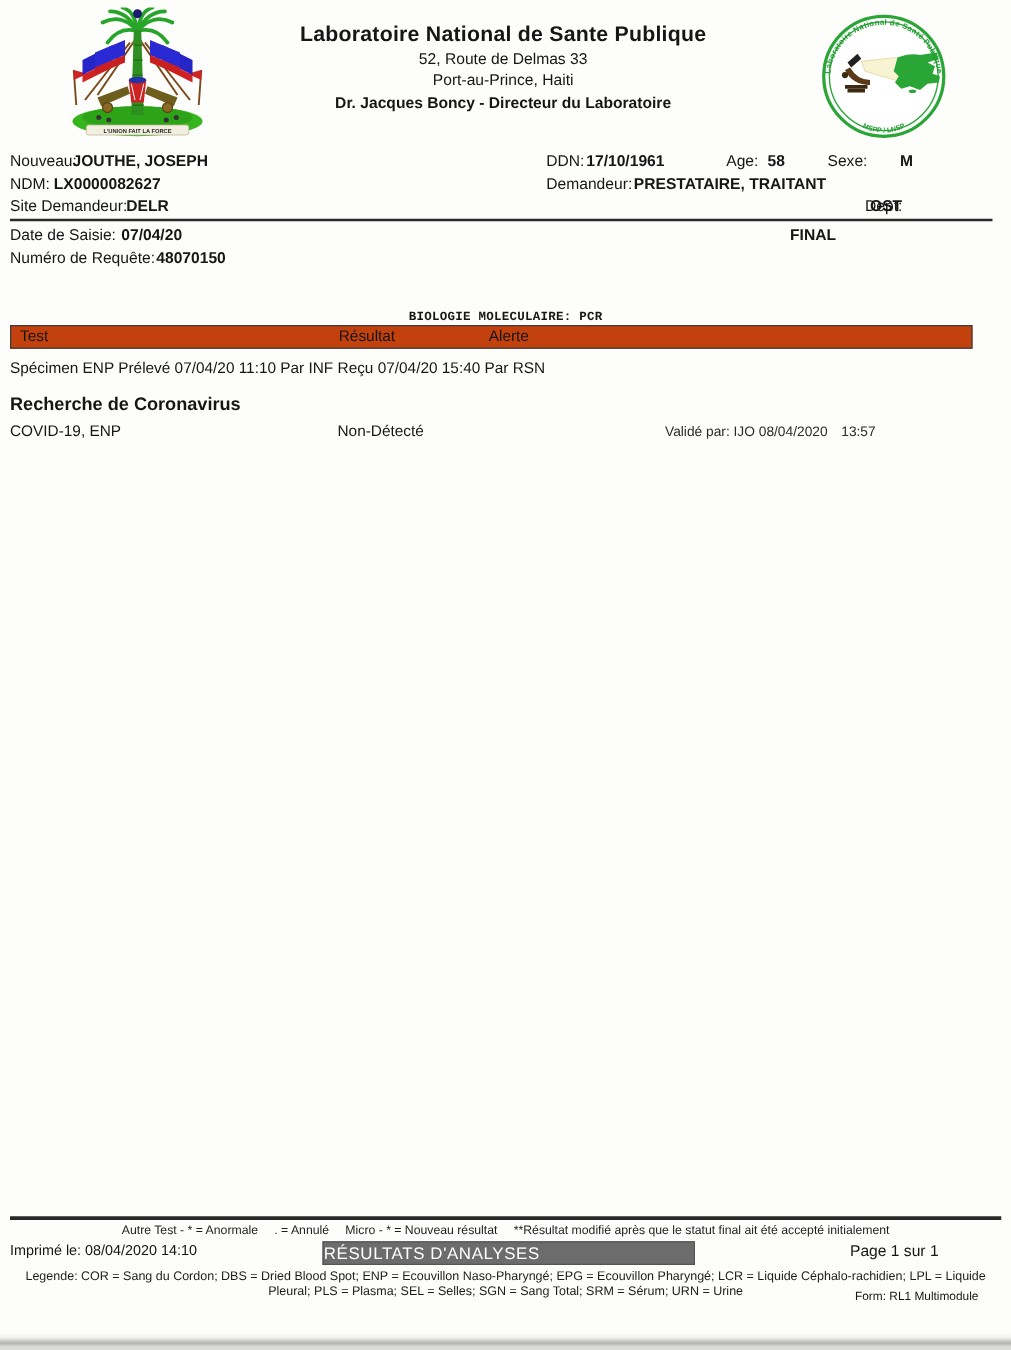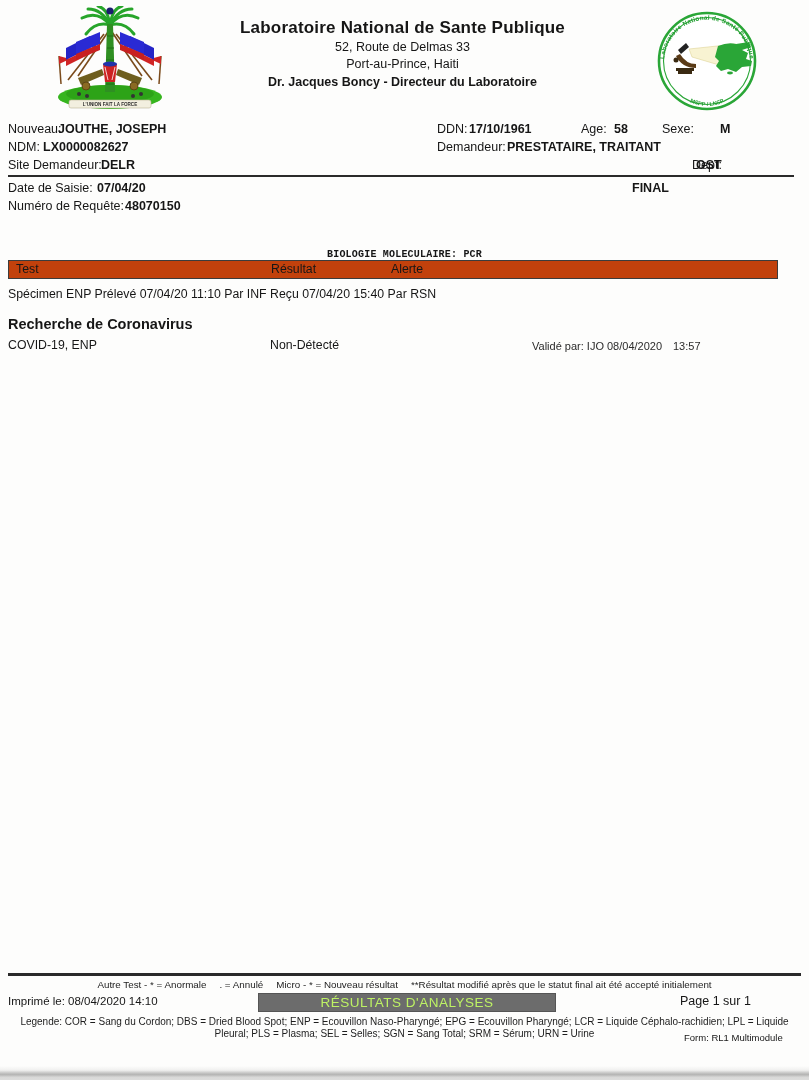--- a/index.html
+++ b/index.html
@@ -26,21 +26,21 @@
   .thead{position:absolute;top:260px;left:8px;width:768px;height:17px;
     background:#c2410c;border:1px solid #3c3c3c;font-size:12.3px;}
   .thead span{position:absolute;top:1px;}
   .group-title{position:absolute;top:316px;left:8px;font-size:14.5px;font-weight:700;}
   .valid{font-size:11px;color:#2b2b2b;}
   
   .footnote{position:absolute;top:979px;left:0;width:100%;display:flex;
     justify-content:center;gap:13px;font-size:9.8px;color:#1d1d1d;}
   .banner{position:absolute;top:993px;left:258px;width:298px;height:19px;
     background:#6c6c6c;border:1px solid #555;box-sizing:border-box;
-    color:#bef264;text-align:center;font-size:13.5px;line-height:17px;letter-spacing:.5px;}
+    color:#ffffff;font-size:13.5px;line-height:17px;letter-spacing:.5px;}
   .legend{position:absolute;left:0;width:100%;text-align:center;font-size:10px;color:#1d1d1d;}
   .bottom-edge{position:absolute;left:0;right:0;bottom:0;height:14px;
     background:linear-gradient(to bottom,#fdfdfc 0%,#f0f0ef 30%,#c2c2c1 52%,#b5b5b4 62%,#d8d8d7 80%,#dddddc 100%);}
   svg{display:block;}
 </style>
 </head>
 <body>
 
 <div class="page">
 

